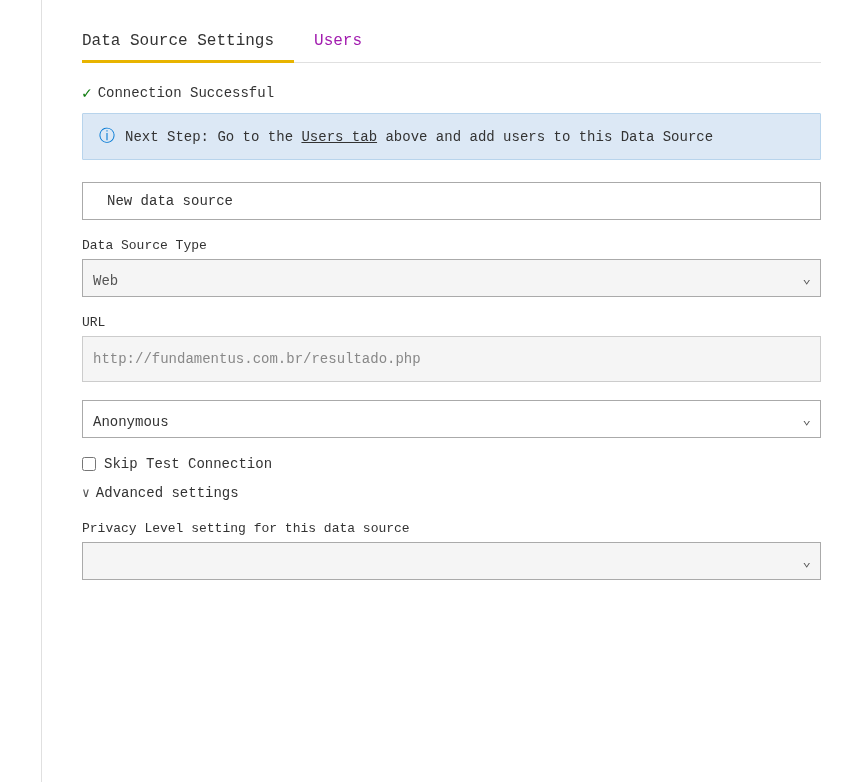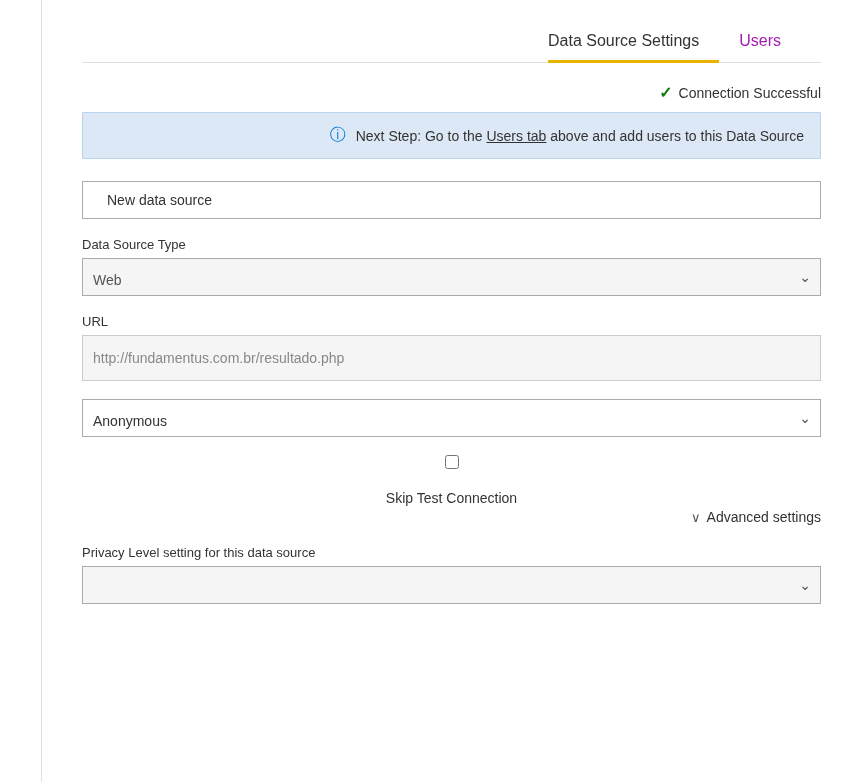--- a/index.html
+++ b/index.html
@@ -1,20 +1,19 @@
 <!DOCTYPE html>
 <html><head>
   <meta charset="utf-8">
   <style>
     * {
       box-sizing: border-box;
       margin: 0;
       padding: 0;
-      font-family: Liberation Sans, sans-serif;
-      justify-content: flex-end;
+      font-family: Liberation Mono, monospace;
     }
 
     body {
       background: #f0f0f0;
       width: 851px;
       height: 782px;
       overflow: hidden;
     }
 
     .page-wrapper {
@@ -175,25 +174,24 @@
       top: 50%;
       transform: translateY(-50%);
       pointer-events: none;
       color: #555;
       font-size: 14px;
     }
 
     .checkbox-row {
       display: flex;
       align-items: center;
-      gap: 21px;
-      margin-bottom: 3px;
-      font-size: 14px;
-      color: #333;
-      flex-direction: column;
+      gap: 8px;
+      margin-bottom: 13px;
+      font-size: 14px;
+      color: #333;
     }
 
     .checkbox-input {
       width: 14px;
       height: 14px;
       border: 1px solid #555;
       cursor: pointer;
     }
 
     .advanced-settings {

